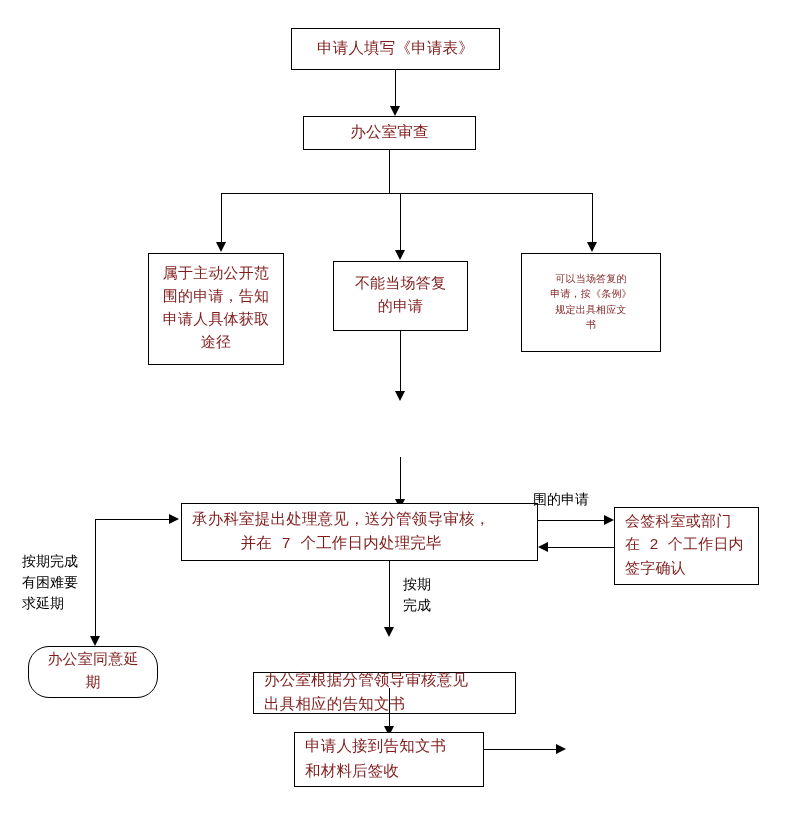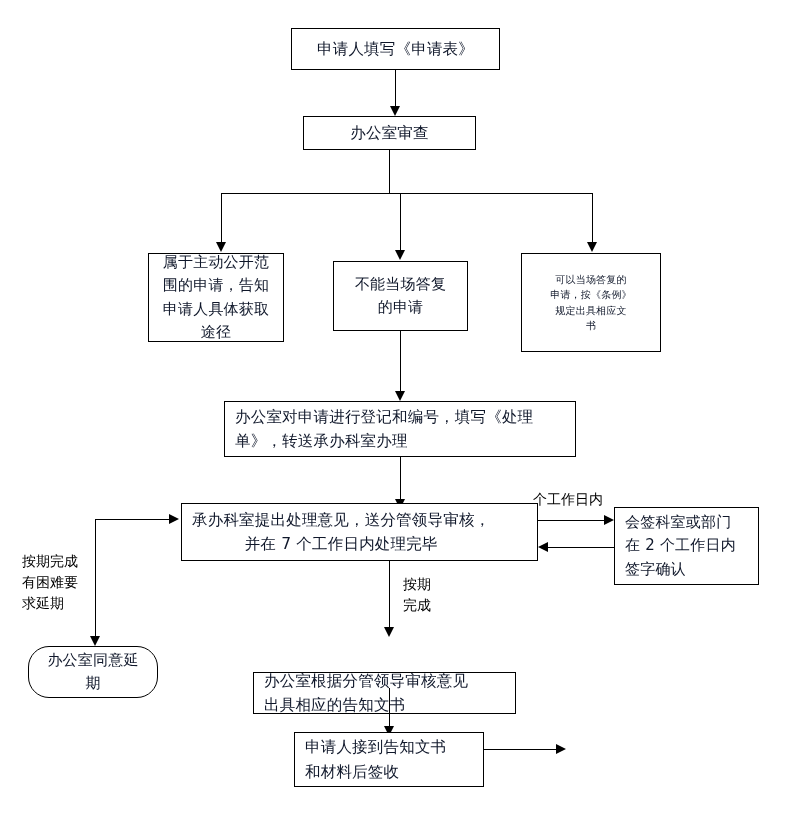--- a/index.html
+++ b/index.html
@@ -13,30 +13,31 @@
     height: 830px;
     background: #ffffff;
     font-family: "DejaVu Sans", "Liberation Sans", sans-serif;
     overflow: hidden;
   }
   .node {
     position: absolute;
     box-sizing: border-box;
     border: 1.4px solid #000000;
     background: #ffffff;
-    color: #0f172a;
+    color: #7f1d1d;
     display: flex;
     align-items: center;
     justify-content: center;
     text-align: center;
     line-height: 1.55;
     font-size: 15.5px;
     letter-spacing: 0.2px;
     padding: 8px 6px;
     white-space: pre-line;
+    font-family: Liberation Mono, monospace;
   }
   .node.left-align {
     justify-content: flex-start;
     text-align: left;
     padding-left: 10px;
   }
   .label {
     position: absolute;
     color: #000000;
     font-size: 14px;
@@ -96,46 +97,44 @@
 
   <div class="vline" style="left:221px; top:193px; height:51px;"></div>
   <div class="arrow-down" style="left:216px; top:242px;"></div>
 
   <div class="vline" style="left:400px; top:193px; height:59px;"></div>
   <div class="arrow-down" style="left:395px; top:250px;"></div>
 
   <div class="vline" style="left:592px; top:193px; height:51px;"></div>
   <div class="arrow-down" style="left:587px; top:242px;"></div>
 
-  <div class="node" style="left:148px; top:253px; width:136px; height:89px; font-size:15px;">属于主动公开范
+  <div class="node" style="left:148px; top:253px; width:136px; height:112px; font-size:15px;">属于主动公开范
 围的申请，告知
 申请人具体获取
 途径</div>
 
   <div class="node" style="left:333px; top:261px; width:135px; height:70px; font-size:15px;">不能当场答复
 的申请</div>
 
   <div class="node" style="left:521px; top:253px; width:140px; height:99px; font-size:10px;">可以当场答复的
 申请，按《条例》
 规定出具相应文
 书</div>
 
   <div class="vline" style="left:400px; top:331px; height:62px;"></div>
   <div class="arrow-down" style="left:395px; top:391px;"></div>
 
-  <div class="node left-align" style="left:224px; top:401px; width:352px; height:56px;">办公室对申请进行登记和编号，填写《处理
-单》，转送承办科室办理</div>
 
   <div class="vline" style="left:400px; top:457px; height:44px;"></div>
   <div class="arrow-down" style="left:395px; top:499px;"></div>
 
   <div class="node left-align" style="left:181px; top:503px; width:357px; height:58px;text-align:center;">承办科室提出处理意见，送分管领导审核，
 并在 7 个工作日内处理完毕</div>
 
-  <div class="label" style="left:533px; top:489px;">个工作日内</div>
+  <div class="label" style="left:533px; top:489px;">围的申请</div>
 
   <div class="hline" style="left:538px; top:520px; width:68px;"></div>
   <div class="arrow-right" style="left:604px; top:515px;"></div>
 
   <div class="hline" style="left:548px; top:547px; width:66px;"></div>
   <div class="arrow-left" style="left:538px; top:542px;"></div>
 
   <div class="node left-align" style="left:614px; top:507px; width:145px; height:78px; font-size:15px;">会签科室或部门
 在 2 个工作日内
 签字确认</div>

